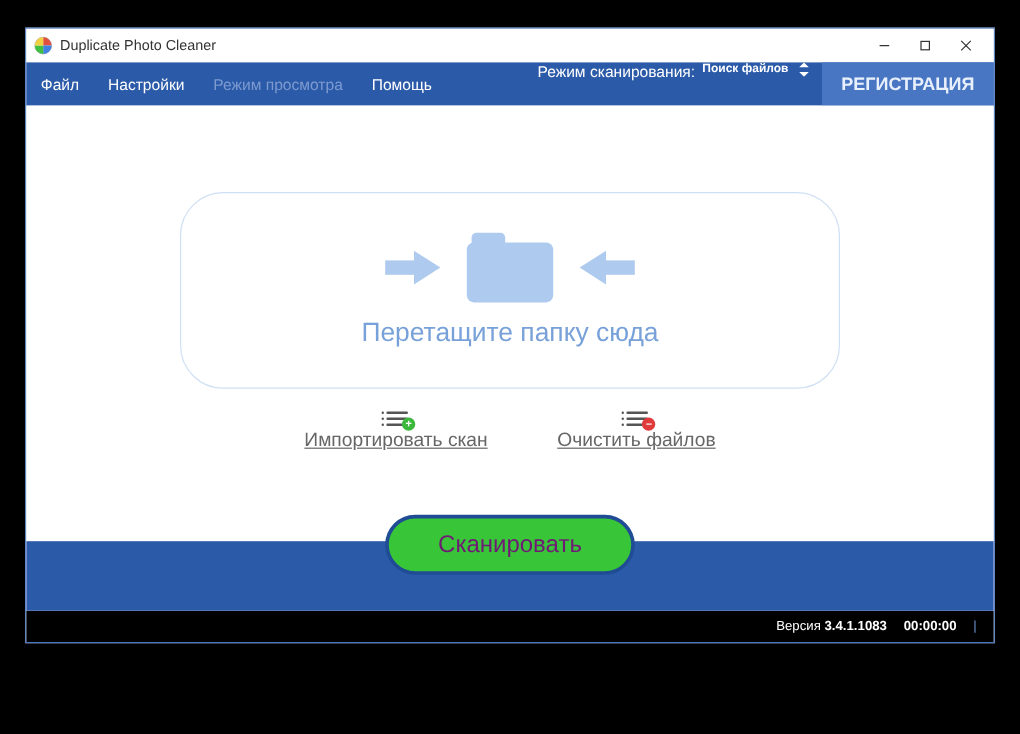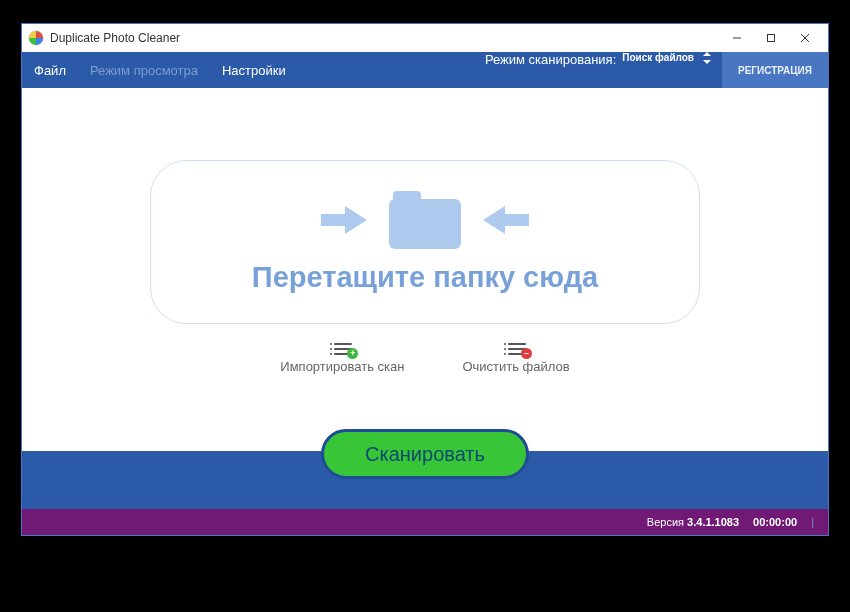--- a/index.html
+++ b/index.html
@@ -10,47 +10,47 @@
     .titlebar-title { font-size: 12px; color: #333; flex: 1; }
     .win-controls { display: flex; gap: 0; }
     .win-btn { width: 34px; height: 26px; display: flex; align-items: center; justify-content: center; font-size: 12px; color: #333; cursor: pointer; }
     .menubar { height: 36px; background: #2b5aa8; display: flex; color: #fff; font-size: 13px; }
     .menu-item { padding: 0 12px; height: 100%; display: flex; align-items: center; cursor: pointer; }
     .menu-item.dim { color: #7d9bd0; }
     .menu-spacer { flex: 1; }
     .scan-mode-label { padding-right: 6px; font-size: 13px; }
     .scan-mode-val { font-weight: 600; padding-right: 4px; font-size: 10px; }
     .sort-icon { width: 18px; display: flex; flex-direction: column; align-items: center; gap: 1px; margin-right: 6px; }
-    .reg-btn { background: #4876c2; height: 100%; padding: 0 16px; display: flex; align-items: center; font-size: 10px; font-weight: 600; color: #e8f0fc; cursor: pointer; }
+    .reg-btn { background: #4876c2; height: 100%; padding: 0 16px; display: flex; align-items: center; font-size: 15px; font-weight: 600; color: #e8f0fc; cursor: pointer; }
     .main { flex: 1; background: #fff; display: flex; flex-direction: column; align-items: center; position: relative; }
     .dropzone { margin-top: 72px; width: 550px; height: 164px; border: 1px solid #cfe0f4; border-radius: 36px; display: flex; flex-direction: column; align-items: center; justify-content: center; gap: 12px; }
     .drop-graphic { display: flex; align-items: center; gap: 22px; }
     .folder-icon { width: 72px; height: 58px; position: relative; }
     .folder-tab { position: absolute; top: 0; left: 4px; width: 28px; height: 12px; background: #aecbef; border-radius: 4px 4px 0 0; }
     .folder-body { position: absolute; top: 8px; left: 0; width: 72px; height: 50px; background: #aecbef; border-radius: 6px; }
     .arrow { width: 46px; height: 28px; position: relative; }
     .arrow-stem { position: absolute; top: 8px; width: 26px; height: 12px; background: #aecbef; }
     .arrow-head { position: absolute; width: 0; height: 0; border-top: 14px solid transparent; border-bottom: 14px solid transparent; }
     .arrow.left .arrow-stem { left: 0; }
     .arrow.left .arrow-head { left: 24px; border-left: 22px solid #aecbef; }
     .arrow.right .arrow-stem { right: 0; }
     .arrow.right .arrow-head { right: 24px; border-right: 22px solid #aecbef; }
-    .drop-text { font-size: 29px; color: #77a1d8; font-weight: 700; }
+    .drop-text { font-size: 22px; color: #77a1d8; font-weight: 400; }
     .action-row { margin-top: 18px; display: flex; gap: 58px; }
     .action-item { display: flex; flex-direction: column; align-items: center; gap: 3px; cursor: pointer; }
-    .action-label { font-size: 13px; color: #666; }
+    .action-label { font-size: 16px; color: #666; text-decoration: underline; }
     .list-icon { width: 24px; height: 14px; position: relative; }
     .list-line { position: absolute; left: 4px; height: 2px; background: #555; border-radius: 1px; }
     .list-dot { position: absolute; left: 0; width: 2px; height: 2px; background: #555; border-radius: 1px; }
     .badge { position: absolute; right: -4px; bottom: -3px; width: 11px; height: 11px; border-radius: 50%; display: flex; align-items: center; justify-content: center; font-size: 9px; font-weight: bold; color: #fff; line-height: 1; }
     .badge.plus { background: #3cb83c; }
     .badge.minus { background: #e03a3a; }
     .bottom-bar { position: absolute; bottom: 0; left: 0; right: 0; height: 58px; background: #2b5aa8; }
-    .scan-btn { position: absolute; bottom: 30px; left: 50%; transform: translateX(-50%); width: 208px; height: 50px; background: #38c538; border: 3px solid #1f4c94; border-radius: 30px; display: flex; align-items: center; justify-content: center; color: #0c4a6e; font-size: 20px; font-weight: 500; cursor: pointer; }
-    .statusbar { height: 26px; background: #701a75; display: flex; align-items: center; justify-content: flex-end; color: #fff; font-size: 11px; padding: 0 14px; gap: 14px; }
+    .scan-btn { position: absolute; bottom: 30px; left: 50%; transform: translateX(-50%); width: 208px; height: 50px; background: #38c538; border: 3px solid #1f4c94; border-radius: 30px; display: flex; align-items: center; justify-content: center; color: #701a75; font-size: 20px; font-weight: 500; cursor: pointer; }
+    .statusbar { height: 26px; background: #000000; display: flex; align-items: center; justify-content: flex-end; color: #fff; font-size: 11px; padding: 0 14px; gap: 14px; }
     .status-sep { color: #6d91cc; }
     .status-label { font-weight: 400; }
     .status-val { font-weight: 700; }
   </style>
 </head>
 <body>
 
 <div class="window">
 
   <div class="titlebar">
@@ -79,22 +79,23 @@
           <svg width="10" height="10" viewBox="0 0 10 10">
             <line x1="1" y1="1" x2="9" y2="9" stroke="#333" stroke-width="1"></line>
             <line x1="9" y1="1" x2="1" y2="9" stroke="#333" stroke-width="1"></line>
           </svg>
         </div>
     </div>
   </div>
 
   <div class="menubar">
     <div class="menu-item">Файл</div>
+    <div class="menu-item">Настройки</div>
     <div class="menu-item dim">Режим просмотра</div>
-    <div class="menu-item">Настройки</div>
+    <div class="menu-item">Помощь</div>
     <div class="menu-spacer"></div>
     <span class="scan-mode-label">Режим сканирования:</span>
     <span class="scan-mode-val">Поиск файлов</span>
     <span class="sort-icon">
       <svg width="10" height="12" viewBox="0 0 10 12">
           <polygon points="5,0 9,4 1,4" fill="#fff"></polygon>
           <polygon points="5,12 9,8 1,8" fill="#fff"></polygon>
         </svg>
     </span>
     <div class="reg-btn">РЕГИСТРАЦИЯ</div>

